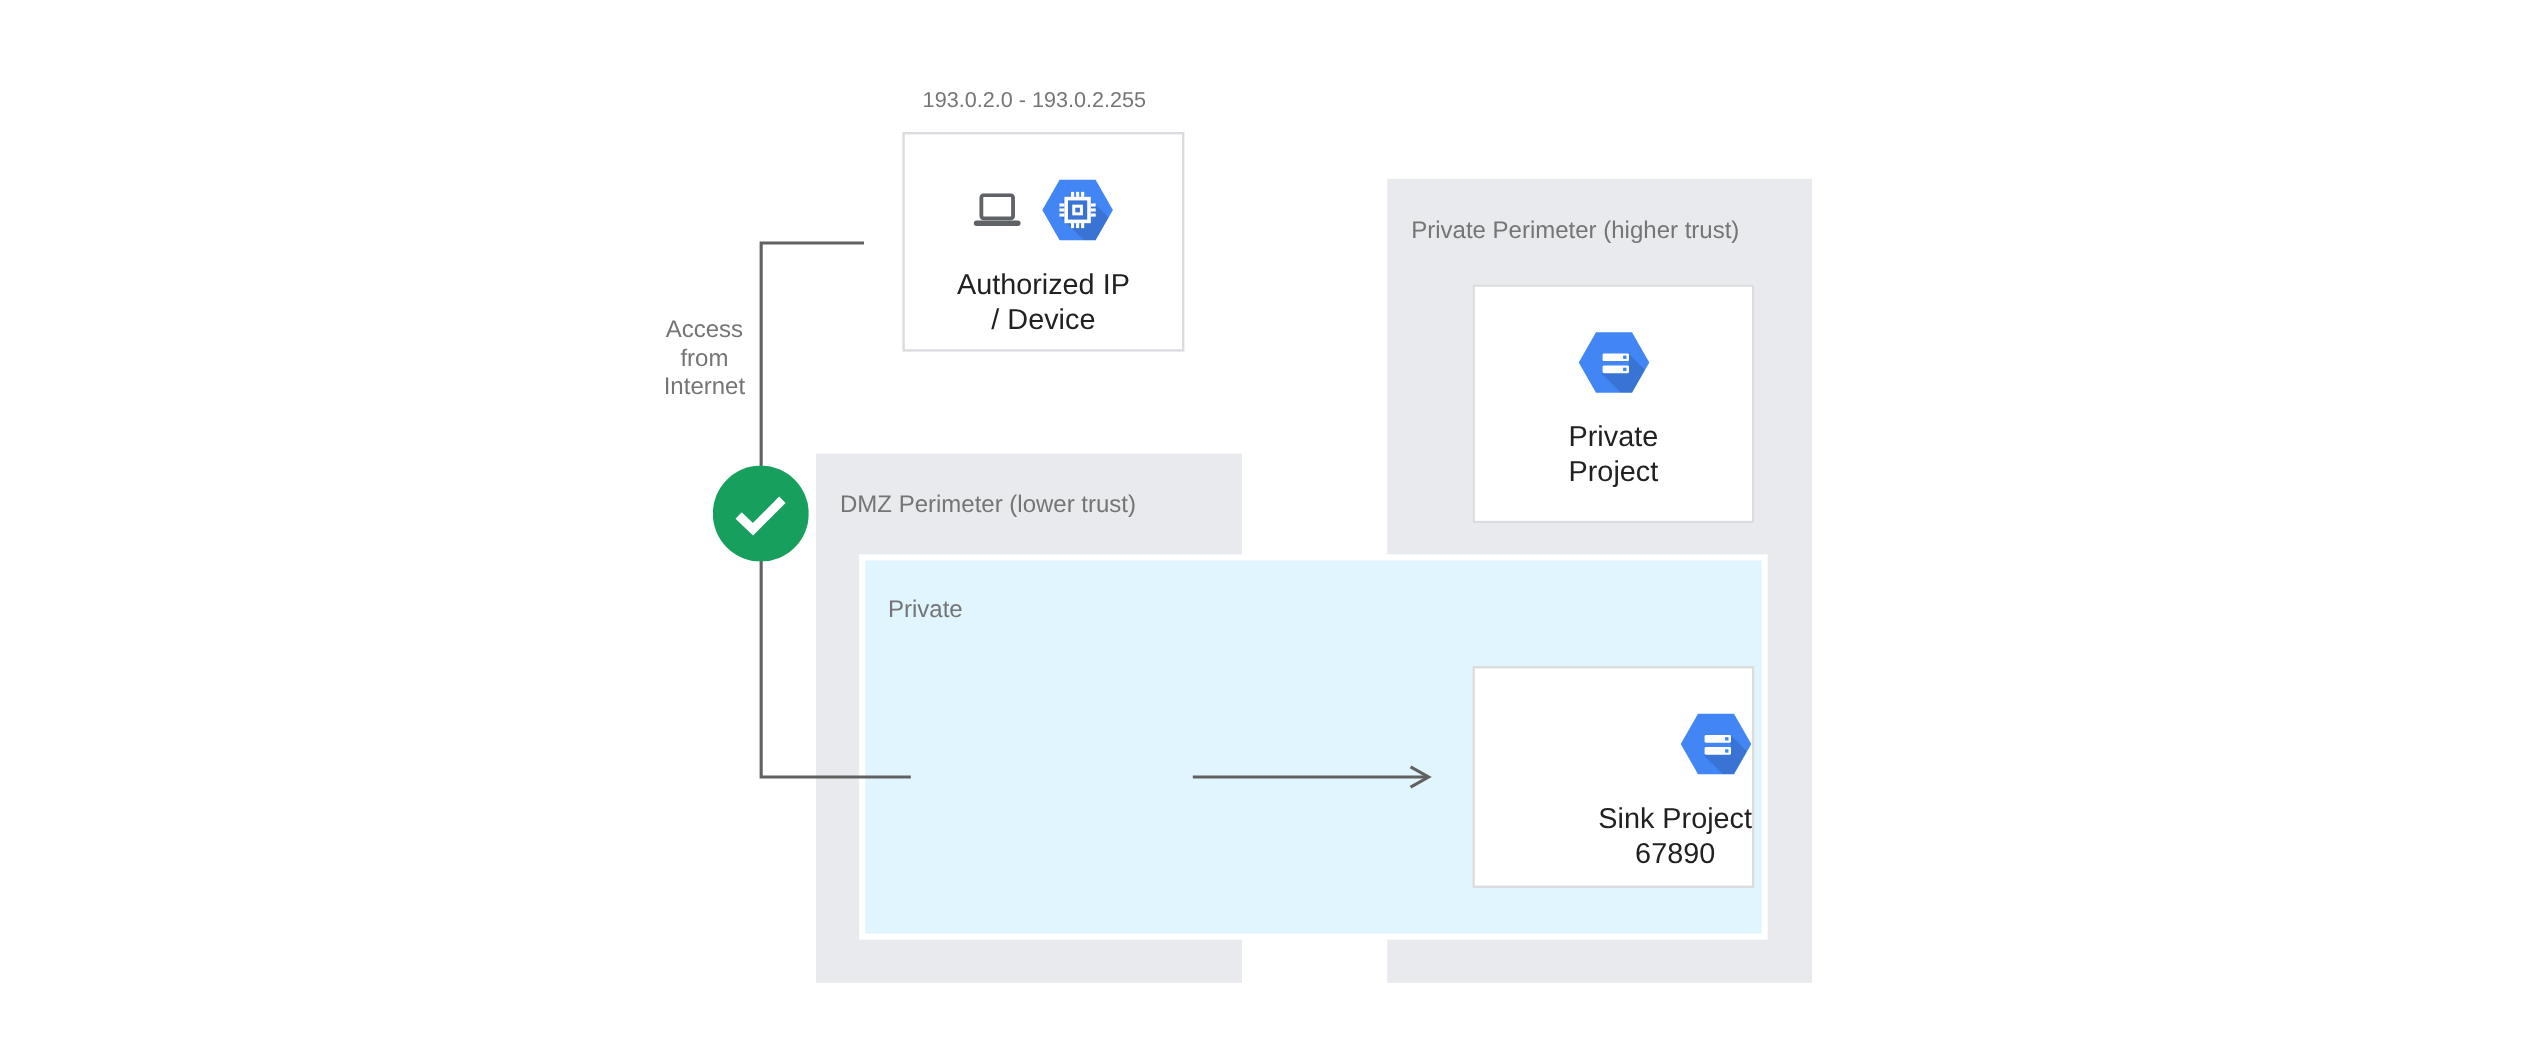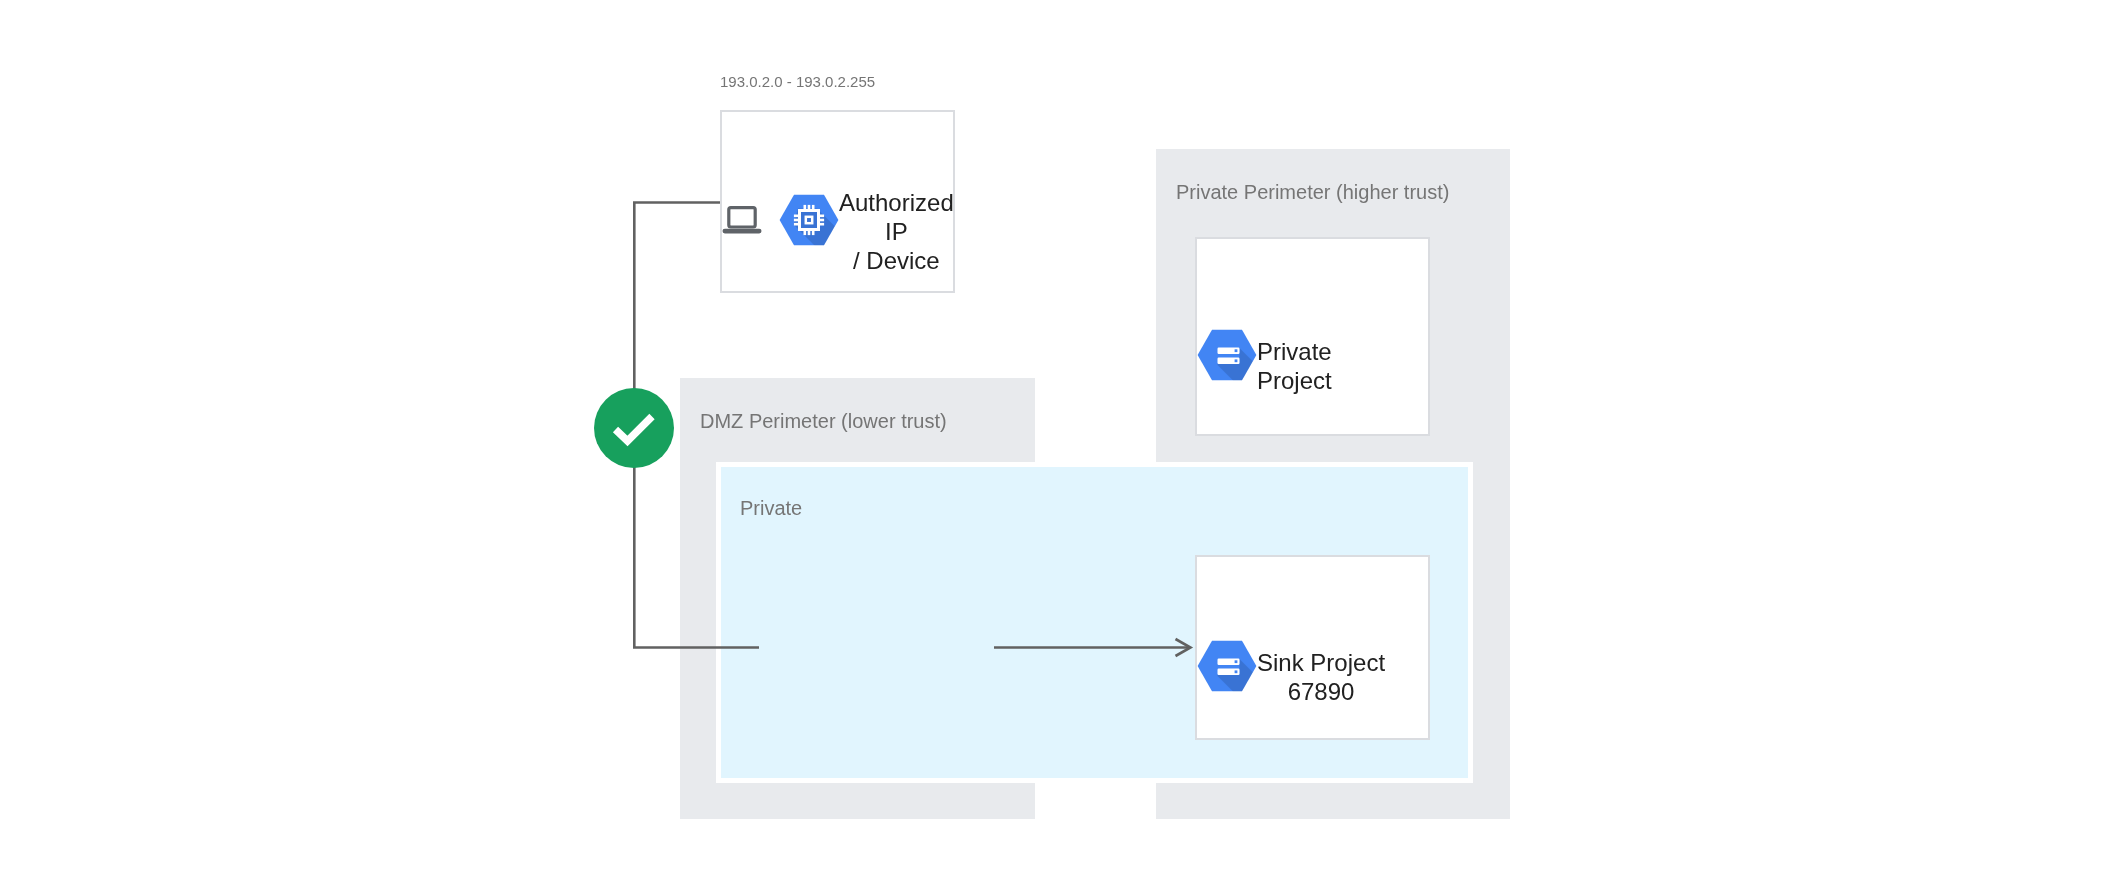--- a/index.html
+++ b/index.html
@@ -53,22 +53,22 @@
   .conn {
     stroke: var(--line-gray, #616161);
     stroke-width: 2.6;
     fill: none;
   }
 
   
   #ip-range-label {
     position: absolute;
     left: 720px; top: 73px; width: 235px;
-    text-align: left;
-    font-size: 15px;
+    text-align: right;
+    font-size: 18px;
     color: var(--text-gray, #757575);
     z-index: 4;
     white-space: nowrap;
   }
   #access-label {
     position: absolute;
     left: 527px; top: 264px; width: 120px;
     text-align: center;
     font-size: 20px;
     line-height: 23.5px;
@@ -78,28 +78,29 @@
   }
 
   
   .node {
     position: absolute;
     background: #ffffff;
     border: 2px solid var(--node-border, #dadce0);
     box-sizing: border-box;
     z-index: 4;
     display: flex;
-    flex-direction: row;
+    flex-direction: column;
     align-items: center;
     padding-top: 37px;
+    margin-left: 32px;
   }
   #authorized-node       { left: 720px;  top: 110px; width: 235px; height: 183px; }
   #private-project-node  { left: 1195px; top: 237px; width: 235px; height: 199px; }
   #source-node           { left: 759px;  top: 555px; width: 235px; height: 185px; }
-  #sink-node             { left: 1195px; top: 555px; width: 235px; height: 185px; }
+  #sink-node             { left: 1195px; top: 555px; width: 235px; height: 185px; align-items: flex-end; }
 
   .node-label {
     margin-top: 22px;
     font-size: 24px;
     line-height: 29px;
     color: var(--text-dark, #212121);
     text-align: center;
     white-space: pre-line;
   }
   .icon-row {
@@ -184,20 +185,23 @@
     <div class="zone-label">Private</div>
   </div>
 
   <svg id="connectors" width="2112" height="882" viewBox="0 0 2112 882">
     <path class="conn" d="M720,202.5 H634.3 V647.5 H759"></path>
     <path class="conn" d="M994,647.5 H1189.5"></path>
     <path class="conn" d="M1175.5,639 L1190.5,647.5 L1175.5,656"></path>
   </svg>
 
   <div id="ip-range-label">193.0.2.0 - 193.0.2.255</div>
+  <div id="access-label">Access
+from
+Internet</div>
 
   <div id="authorized-node" class="node">
     <div class="icon-row">
       <svg class="laptop-icon" viewBox="0 0 40 28">
         <use href="#icon-laptop"></use>
       </svg>
       <svg class="hex-icon" viewBox="0 0 60 52">
         <use href="#icon-compute"></use>
       </svg>
     </div>

